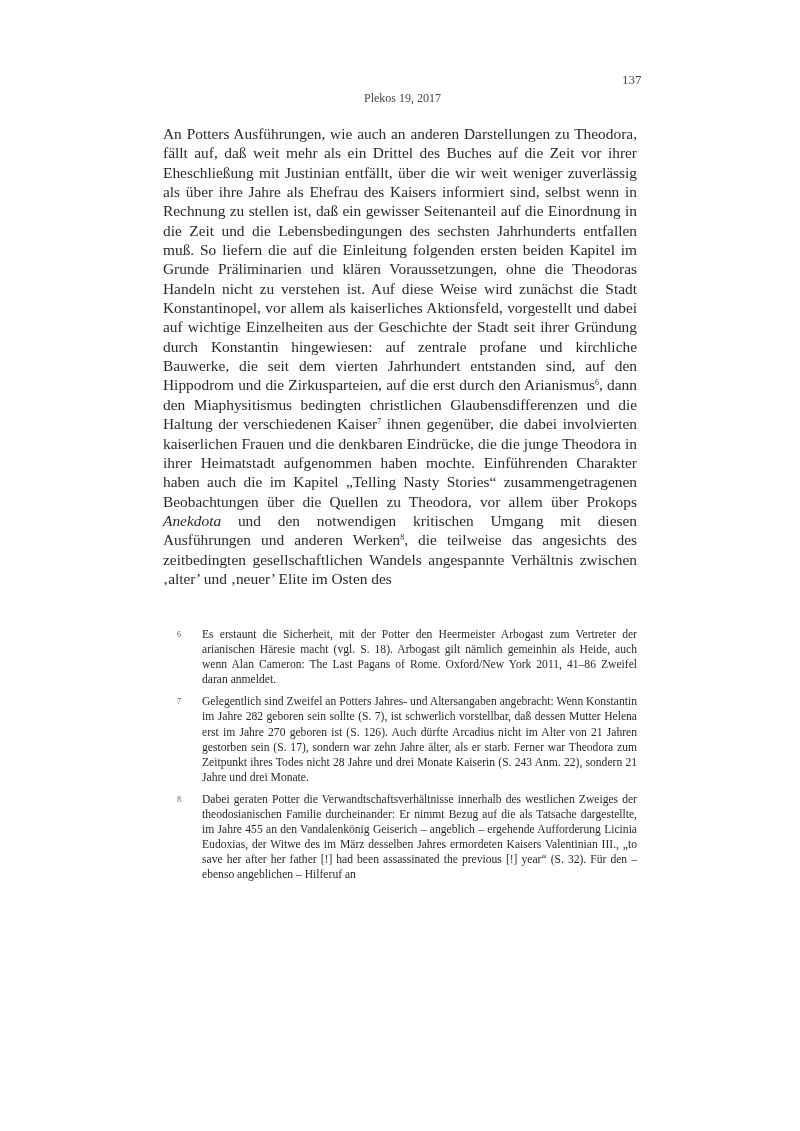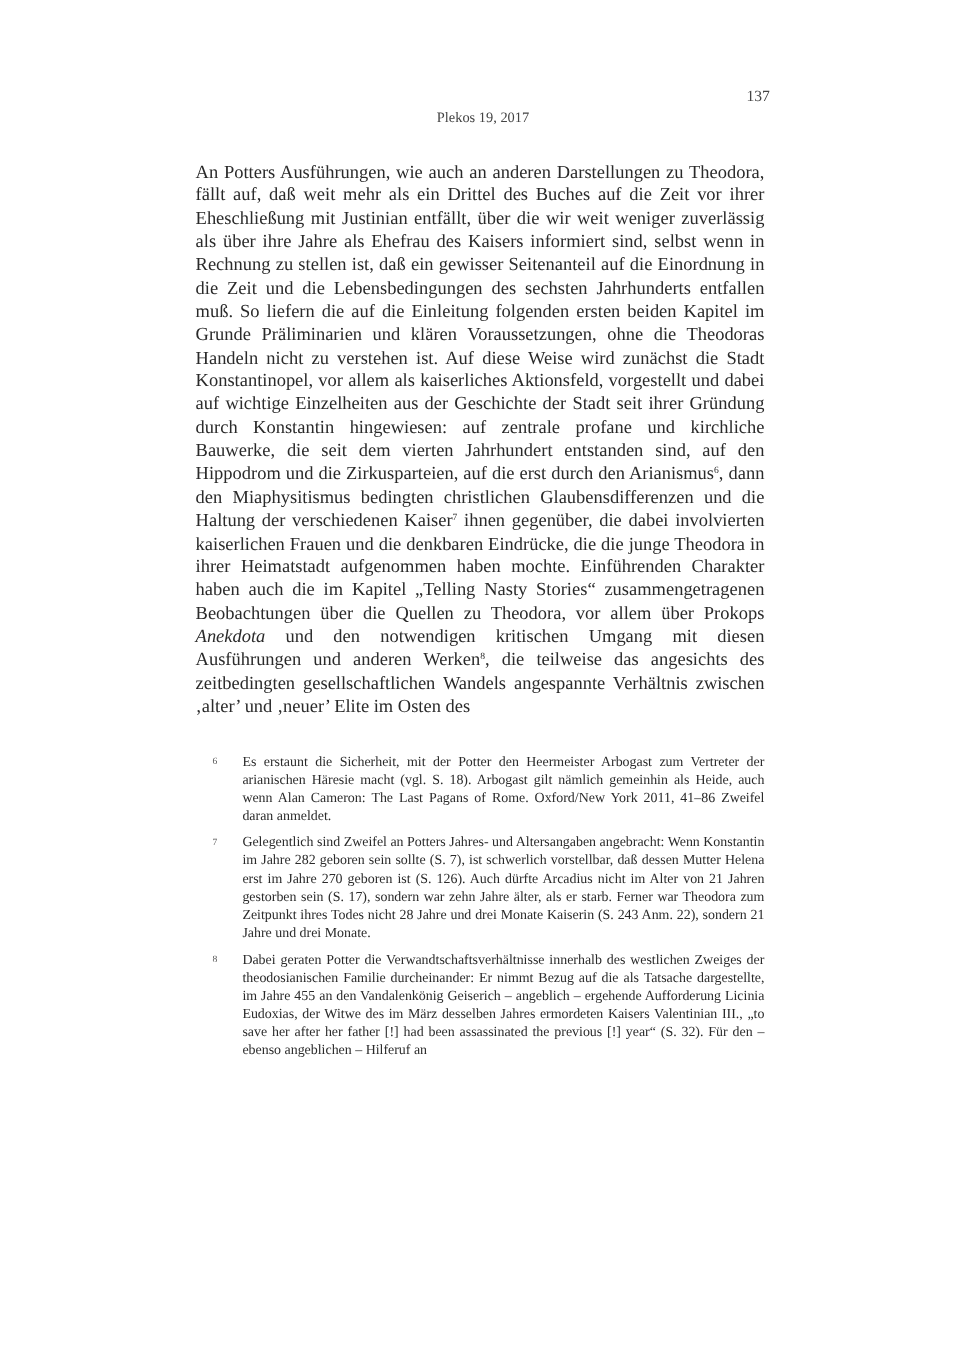--- a/index.html
+++ b/index.html
@@ -1,21 +1,21 @@
 <!DOCTYPE html>
 <html><head>
 <meta charset="utf-8">
 <style>
   html, body { margin: 0; padding: 0; background: #ffffff; }
   body { width: 800px; height: 1131px; position: relative; overflow: hidden;
          font-family: "Liberation Serif", "DejaVu Serif", serif; color: #2a2a2a; }
   .running-head { position: absolute; top: 75px; left: 0; width: 800px; }
   .journal { position: absolute; left: 364px; top: 0; font-size: 12px; color: #444; margin-top: 16px; }
   .pageno { position: absolute; left: 622px; top: -3px; font-size: 13px; color: #444; }
-  .body-text { position: absolute; left: 163px; top: 134px; width: 474px;
+  .body-text { position: absolute; left: 163px; top: 124px; width: 474px;
                font-size: 15.4px; line-height: 19.35px; text-align: justify; }
   .body-text p { margin: 0; }
   sup { font-size: 8px; vertical-align: 5px; line-height: 0; }
   .footnotes { position: absolute; left: 163px; top: 627px; width: 474px;
                font-size: 11.6px; line-height: 15.1px; }
   .fn { position: relative; padding-left: 39px; text-align: justify; margin-bottom: 7px; }
   .fn-num { position: absolute; left: 14px; top: 0; font-size: 8px; color: #555; }
   i { font-style: italic; }
 </style>
 </head>

